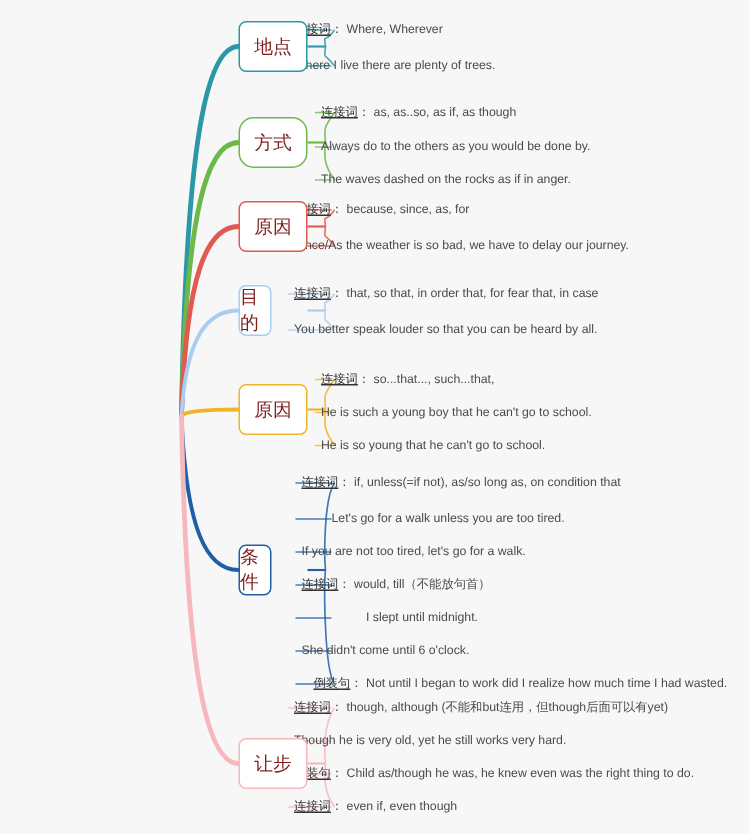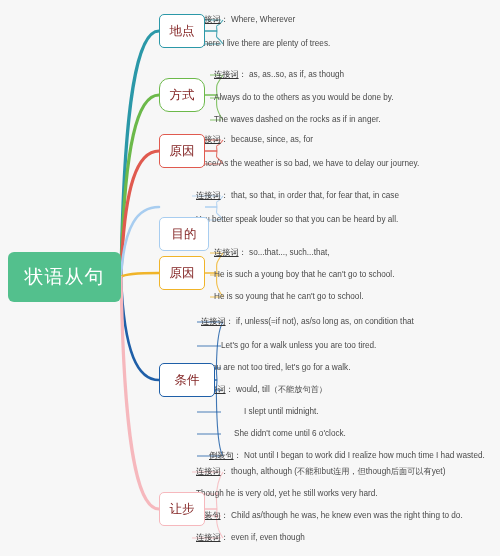--- a/index.html
+++ b/index.html
@@ -90,41 +90,38 @@
       <path d="M 221 456 L 197 456" stroke="#1f5fa8" stroke-width="1" fill="none" opacity="0.8"></path>
       <path d="M 121 277 C 124.04 451, 138.1 509, 159 509" stroke="#f6b8bd" stroke-width="3.2" fill="none" stroke-linecap="round"></path>
       <path d="M 205 509 L 217 509" stroke="#f6b8bd" stroke-width="1.4" fill="none"></path>
       <path d="M 223 472 C 216 482, 216 499, 217 509 C 216 519, 216 528, 223 538" stroke="#f6b8bd" stroke-width="1.1" fill="none" opacity="0.85"></path>
       <path d="M 221 472 L 192 472" stroke="#f6b8bd" stroke-width="1" fill="none" opacity="0.8"></path>
       <path d="M 221 494 L 192 494" stroke="#f6b8bd" stroke-width="1" fill="none" opacity="0.8"></path>
       <path d="M 221 516 L 192 516" stroke="#f6b8bd" stroke-width="1" fill="none" opacity="0.8"></path>
       <path d="M 221 538 L 192 538" stroke="#f6b8bd" stroke-width="1" fill="none" opacity="0.8"></path>
     </svg>
 
-  <div class="root-node">
-    <span>状语从句</span>
-  </div>
 
   <div id="nodes">
       <div class="branch-node" style="left: 159px; top: 14px; width: 46px; height: 34px; border-color: rgb(43, 152, 168);">
         <span>地点</span>
       </div>
       <div class="branch-node" style="left: 159px; top: 78px; width: 46px; height: 34px; border-color: rgb(108, 185, 74); border-radius: 10px;">
         <span>方式</span>
       </div>
       <div class="branch-node" style="left: 159px; top: 134px; width: 46px; height: 34px; border-color: rgb(224, 90, 79);">
         <span>原因</span>
       </div>
-      <div class="branch-node" style="left: 159px; top: 190px; width: 50px; height: 34px; border-color: rgb(168, 205, 240); margin-top: 27px;">
+      <div class="branch-node" style="left: 159px; top: 190px; width: 22px; height: 34px; border-color: rgb(168, 205, 240);">
         <span>目的</span>
       </div>
       <div class="branch-node" style="left: 159px; top: 256px; width: 46px; height: 34px; border-color: rgb(240, 180, 41);">
         <span>原因</span>
       </div>
-      <div class="branch-node" style="left: 159px; top: 363px; width: 56px; height: 34px; border-color: rgb(31, 95, 168); justify-content: center;">
+      <div class="branch-node" style="left: 159px; top: 363px; width: 22px; height: 34px; border-color: rgb(31, 95, 168); justify-content: center;">
         <span>条件</span>
       </div>
       <div class="branch-node" style="left: 159px; top: 492px; width: 46px; height: 34px; border-color: rgb(246, 184, 189);">
         <span>让步</span>
       </div>
     </div>
   <div id="leaves">
       <div class="leaf" style="left: 196px; top: 14px;"><span class="tag">连接词</span><span>： </span><span>Where, Wherever</span></div>
       <div class="leaf" style="left: 196px; top: 38px;"><span>Where I live there are plenty of trees.</span></div>
       <div class="leaf" style="left: 214px; top: 69px;"><span class="tag">连接词</span><span>： </span><span>as, as..so, as if, as though</span></div>
@@ -135,20 +132,20 @@
       <div class="leaf" style="left: 196px; top: 190px;"><span class="tag">连接词</span><span>： </span><span>that, so that, in order that, for fear that, in case</span></div>
       <div class="leaf" style="left: 196px; top: 214px;"><span>You better speak louder so that you can be heard by all.</span></div>
       <div class="leaf" style="left: 214px; top: 247px;"><span class="tag">连接词</span><span>： </span><span>so...that..., such...that,</span></div>
       <div class="leaf" style="left: 214px; top: 269px;"><span>He is such a young boy that he can't go to school.</span></div>
       <div class="leaf" style="left: 214px; top: 291px;"><span>He is so young that he can't go to school.</span></div>
       <div class="leaf" style="left: 201px; top: 316px;"><span class="tag">连接词</span><span>： </span><span>if, unless(=if not), as/so long as, on condition that</span></div>
       <div class="leaf" style="left: 201px; top: 340px; margin-left: 20px;"><span>Let's go for a walk unless you are too tired.</span></div>
       <div class="leaf" style="left: 201px; top: 362px;"><span>If you are not too tired, let's go for a walk.</span></div>
       <div class="leaf" style="left: 201px; top: 384px;"><span class="tag">连接词</span><span>： </span><span>would, till（不能放句首）</span></div>
       <div class="leaf" style="left: 201px; top: 406px; padding-left: 43px;"><span>I slept until midnight.</span></div>
-      <div class="leaf" style="left: 201px; top: 428px; margin-left: 33px;"><span>She didn't come until 6 o'clock.</span></div>
+      <div class="leaf" style="left: 201px; top: 428px;"><span>She didn't come until 6 o'clock.</span></div>
       <div class="leaf" style="left: 209px; top: 450px;"><span class="tag">倒装句</span><span>： </span><span>Not until I began to work did I realize how much time I had wasted.</span></div>
       <div class="leaf" style="left: 196px; top: 466px;"><span class="tag">连接词</span><span>： </span><span>though, although (不能和but连用，但though后面可以有yet)</span></div>
       <div class="leaf" style="left: 196px; top: 488px;"><span>Though he is very old, yet he still works very hard.</span></div>
       <div class="leaf" style="left: 196px; top: 510px;"><span class="tag">倒装句</span><span>： </span><span>Child as/though he was, he knew even was the right thing to do.</span></div>
       <div class="leaf" style="left: 196px; top: 532px;"><span class="tag">连接词</span><span>： </span><span>even if, even though</span></div>
     </div>
 </div>
 
 </body></html>

